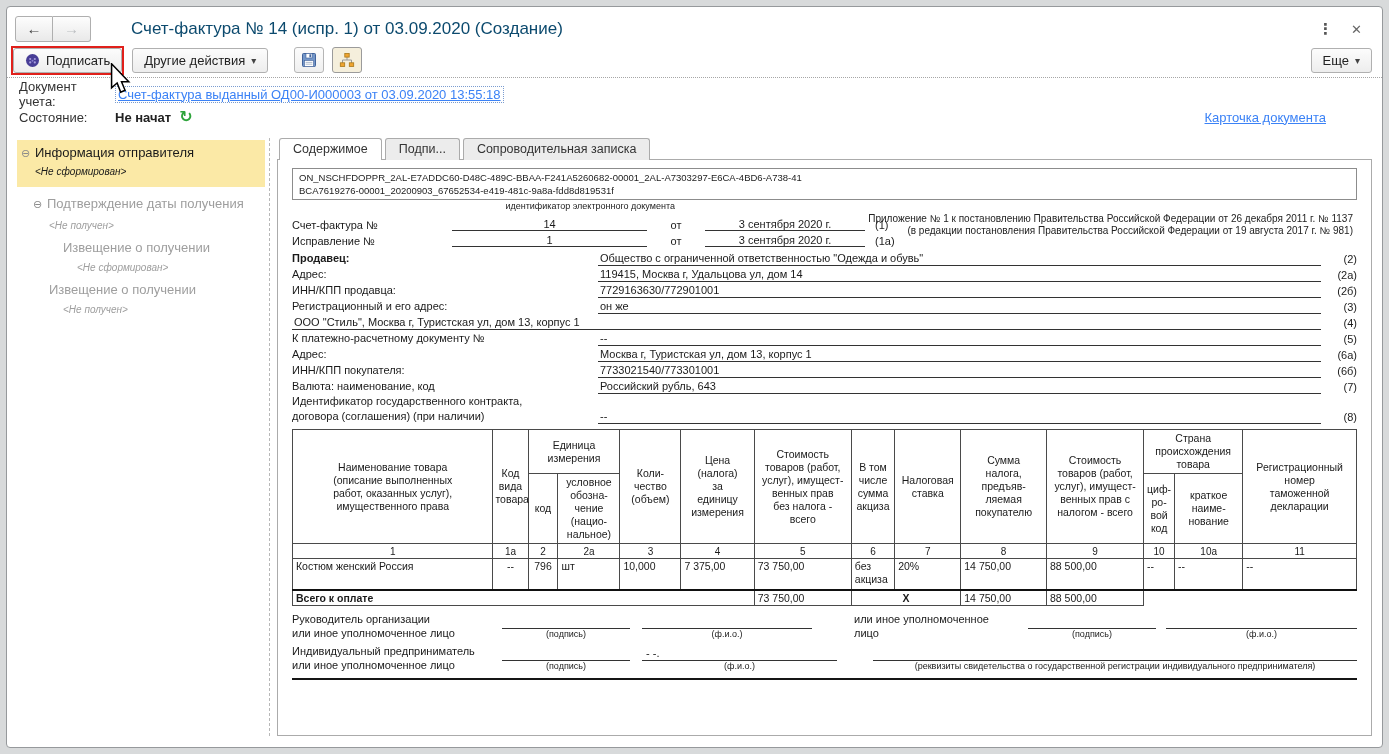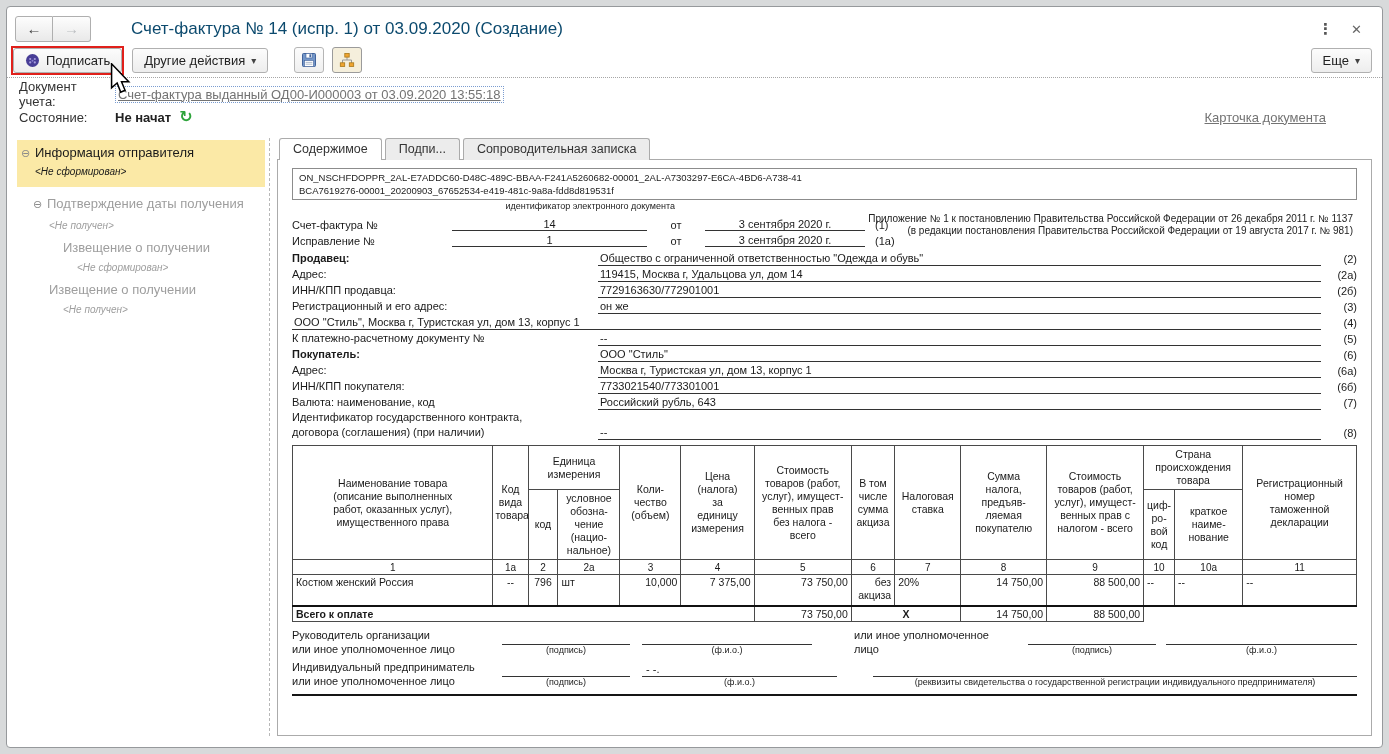--- a/index.html
+++ b/index.html
@@ -43,21 +43,21 @@
     width:30px; height:26px; display:inline-flex; align-items:center; justify-content:center;
     border:1px solid #B5B5B5; border-radius:3px; background:linear-gradient(#FCFCFC,#EFEFEF); cursor:pointer;
   }
   .icon-btn.toggled { background:#F5EFDC; border-color:#9B9B9B; }
   .arrow-down { font-size:10px; color:#444; }
   .more-btn { margin-left:auto; }
   
   .inforows { padding:6px 12px 4px 12px; font-size:13px; }
   .inforow { display:flex; align-items:center; height:20px; margin-bottom:3px; }
   .inf-label { width:96px; color:#333; flex-shrink:0; }
-  a.link { color:#737373; text-decoration:underline; cursor:pointer; }
+  a.link { color:#3b82f6; text-decoration:underline; cursor:pointer; }
   .focusbox { border:1px dotted #7A9CD0; padding:0 2px; }
   .state-val { font-weight:bold; color:#222; margin-right:8px; }
   .refresh { color:#2EA43B; font-size:16px; font-weight:bold; cursor:pointer; line-height:14px; }
   .card-link { margin-left:auto; margin-right:44px; }
   
   .main { display:flex; padding:4px 10px 8px 10px; height:610px; }
   .tree { width:248px; flex-shrink:0; font-size:13px; padding-top:2px; }
   .tree-sel { background:#FBE9A6; padding:4px 4px 5px 4px; }
   .tree-row { display:flex; align-items:center; line-height:18px; }
   .tw { color:#9E9E9E; }
@@ -99,21 +99,21 @@
   .f-label.bold { font-weight:bold; }
   .f-label.two { white-space:pre-line; }
   .f-value { flex:1; border-bottom:1px solid #333; padding-left:2px; line-height:14px; }
   .f-idx { width:36px; text-align:right; flex-shrink:0; line-height:14px; }
   
   table.goods { border-collapse:collapse; width:100%; margin-top:5px; table-layout:fixed; }
   .goods th, .goods td { border:1px solid #4A4A4A; font-weight:normal; font-size:10.5px; padding:1px 3px; }
   .goods th { text-align:center; vertical-align:middle; white-space:pre-line; line-height:13px; padding:2px 2px; }
   .goods .numcell { text-align:center; font-size:10px; padding:0 2px; height:15px; }
   .goods td.v { vertical-align:top; height:31px; line-height:13px; }
-  .ta-l { text-align:left; } .ta-r { text-align:right; } .ta-c { text-align:center; }
+  .ta-l { text-align:left; } .ta-r { text-align:left; } .ta-c { text-align:center; }
   .goods tr.total td { border-top:2px solid #111; }
   .goods tr.total .tlabel { font-weight:bold; }
   .goods tr.total .tx { font-weight:bold; text-align:center; }
   .goods td.noborder { border-left:none; border-right:none; border-bottom:none; }
   
   .footer { margin-top:6px; font-size:11px; }
   .f-row { display:flex; align-items:flex-end; }
   .siglabel { line-height:14px; }
   .sigline { display:flex; flex-direction:column; }
   .sigline .line { border-bottom:1px solid #333; height:15px; line-height:14px; padding-left:4px; }
@@ -288,25 +288,20 @@
                 <span class="f-idx">(3)</span>
               </div>
               <div class="frow">
                 <span class="f-value">ООО "Стиль", Москва г, Туристская ул, дом 13, корпус 1</span>
                 <span class="f-idx">(4)</span>
               </div>
               <div class="frow">
                 <span class="f-label">К платежно-расчетному документу №</span>
                 <span class="f-value">--</span>
                 <span class="f-idx">(5)</span>
-              </div>
-              <div class="frow">
-                <span class="f-label bold">Покупатель:</span>
-                <span class="f-value">ООО "Стиль"</span>
-                <span class="f-idx">(6)</span>
               </div>
               <div class="frow">
                 <span class="f-label">Адрес:</span>
                 <span class="f-value">Москва г, Туристская ул, дом 13, корпус 1</span>
                 <span class="f-idx">(6а)</span>
               </div>
               <div class="frow">
                 <span class="f-label">ИНН/КПП покупателя:</span>
                 <span class="f-value">7733021540/773301001</span>
                 <span class="f-idx">(6б)</span>

